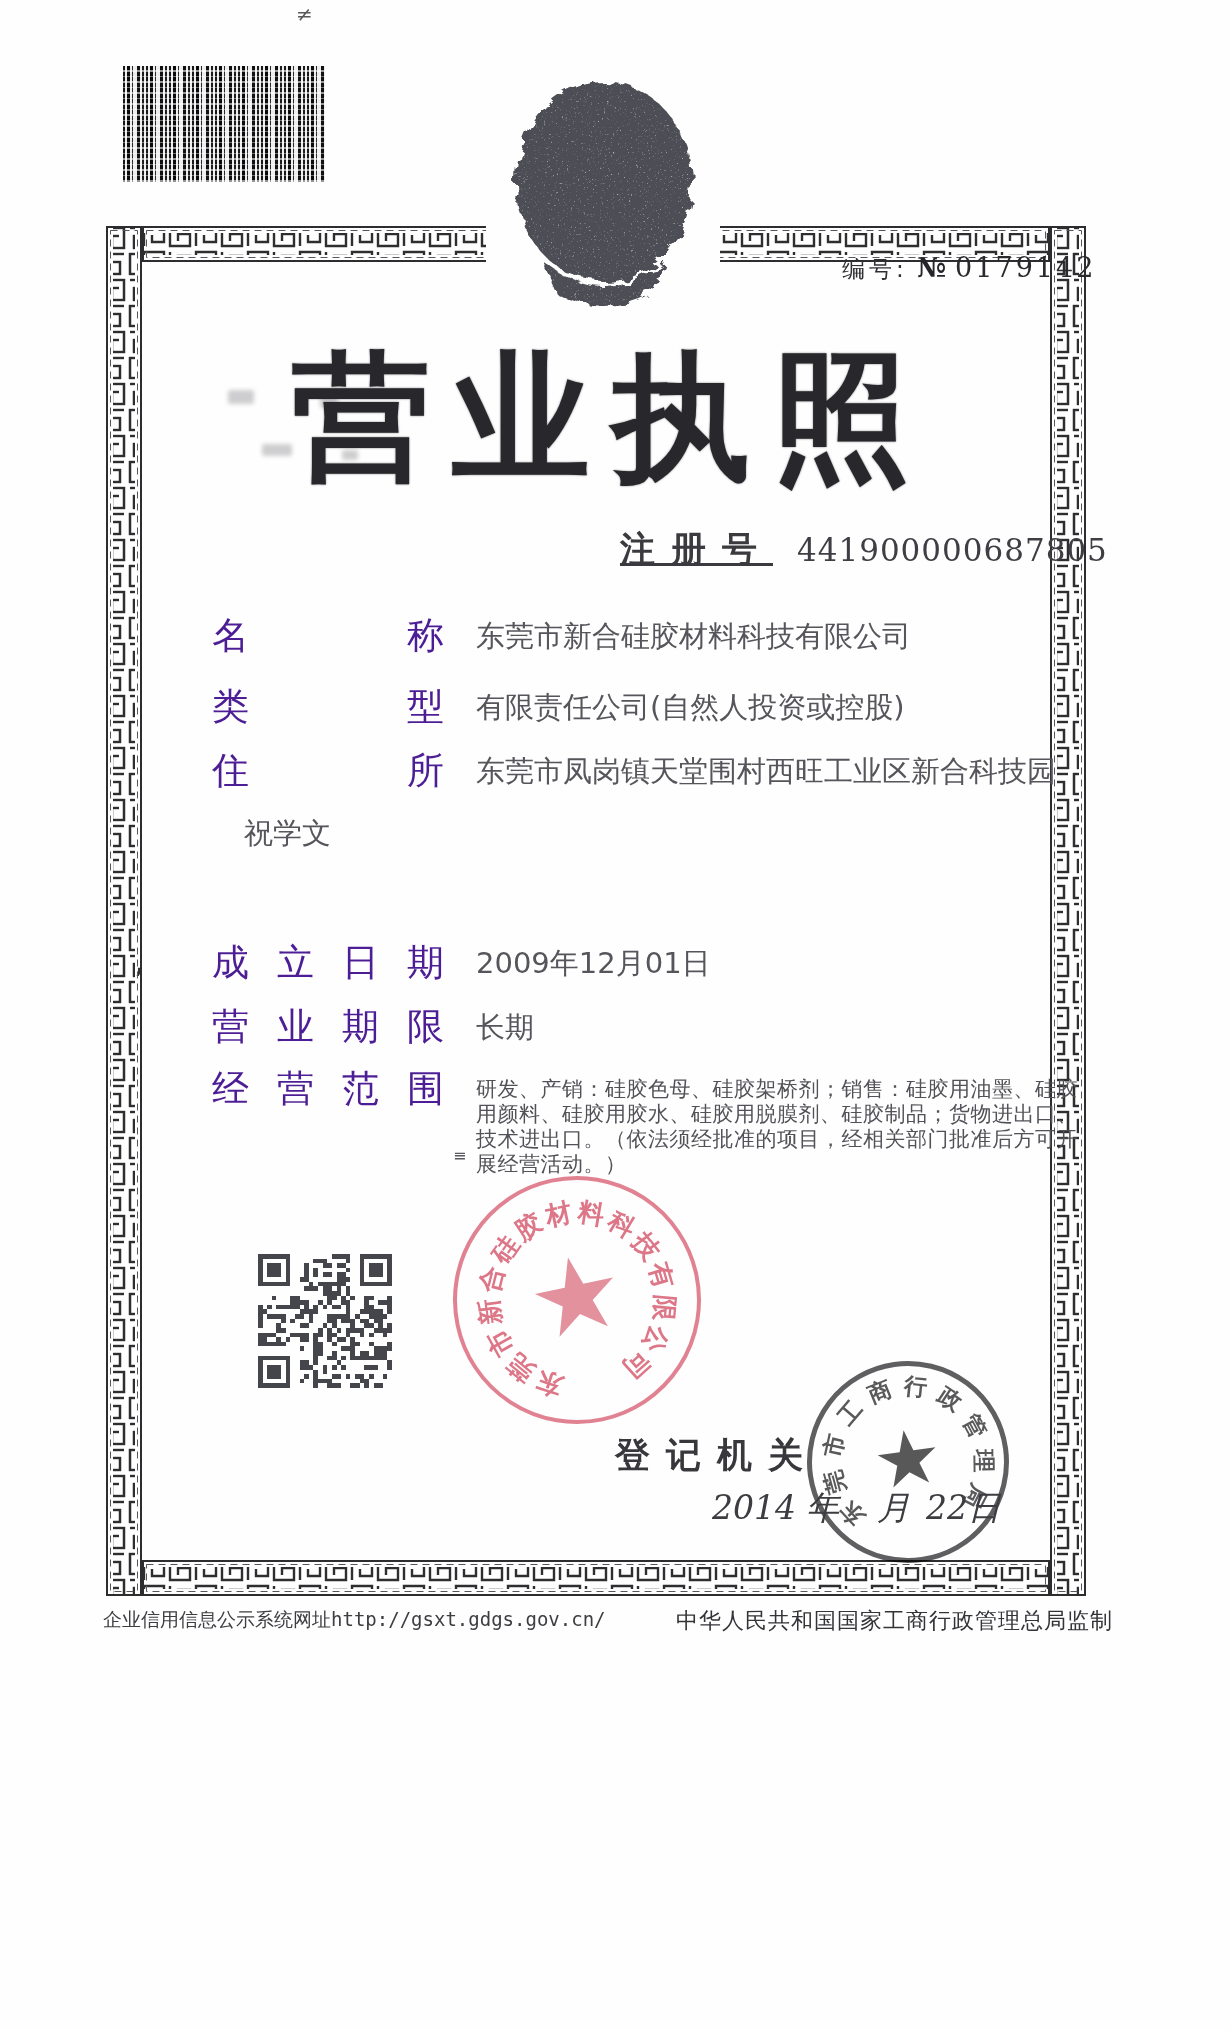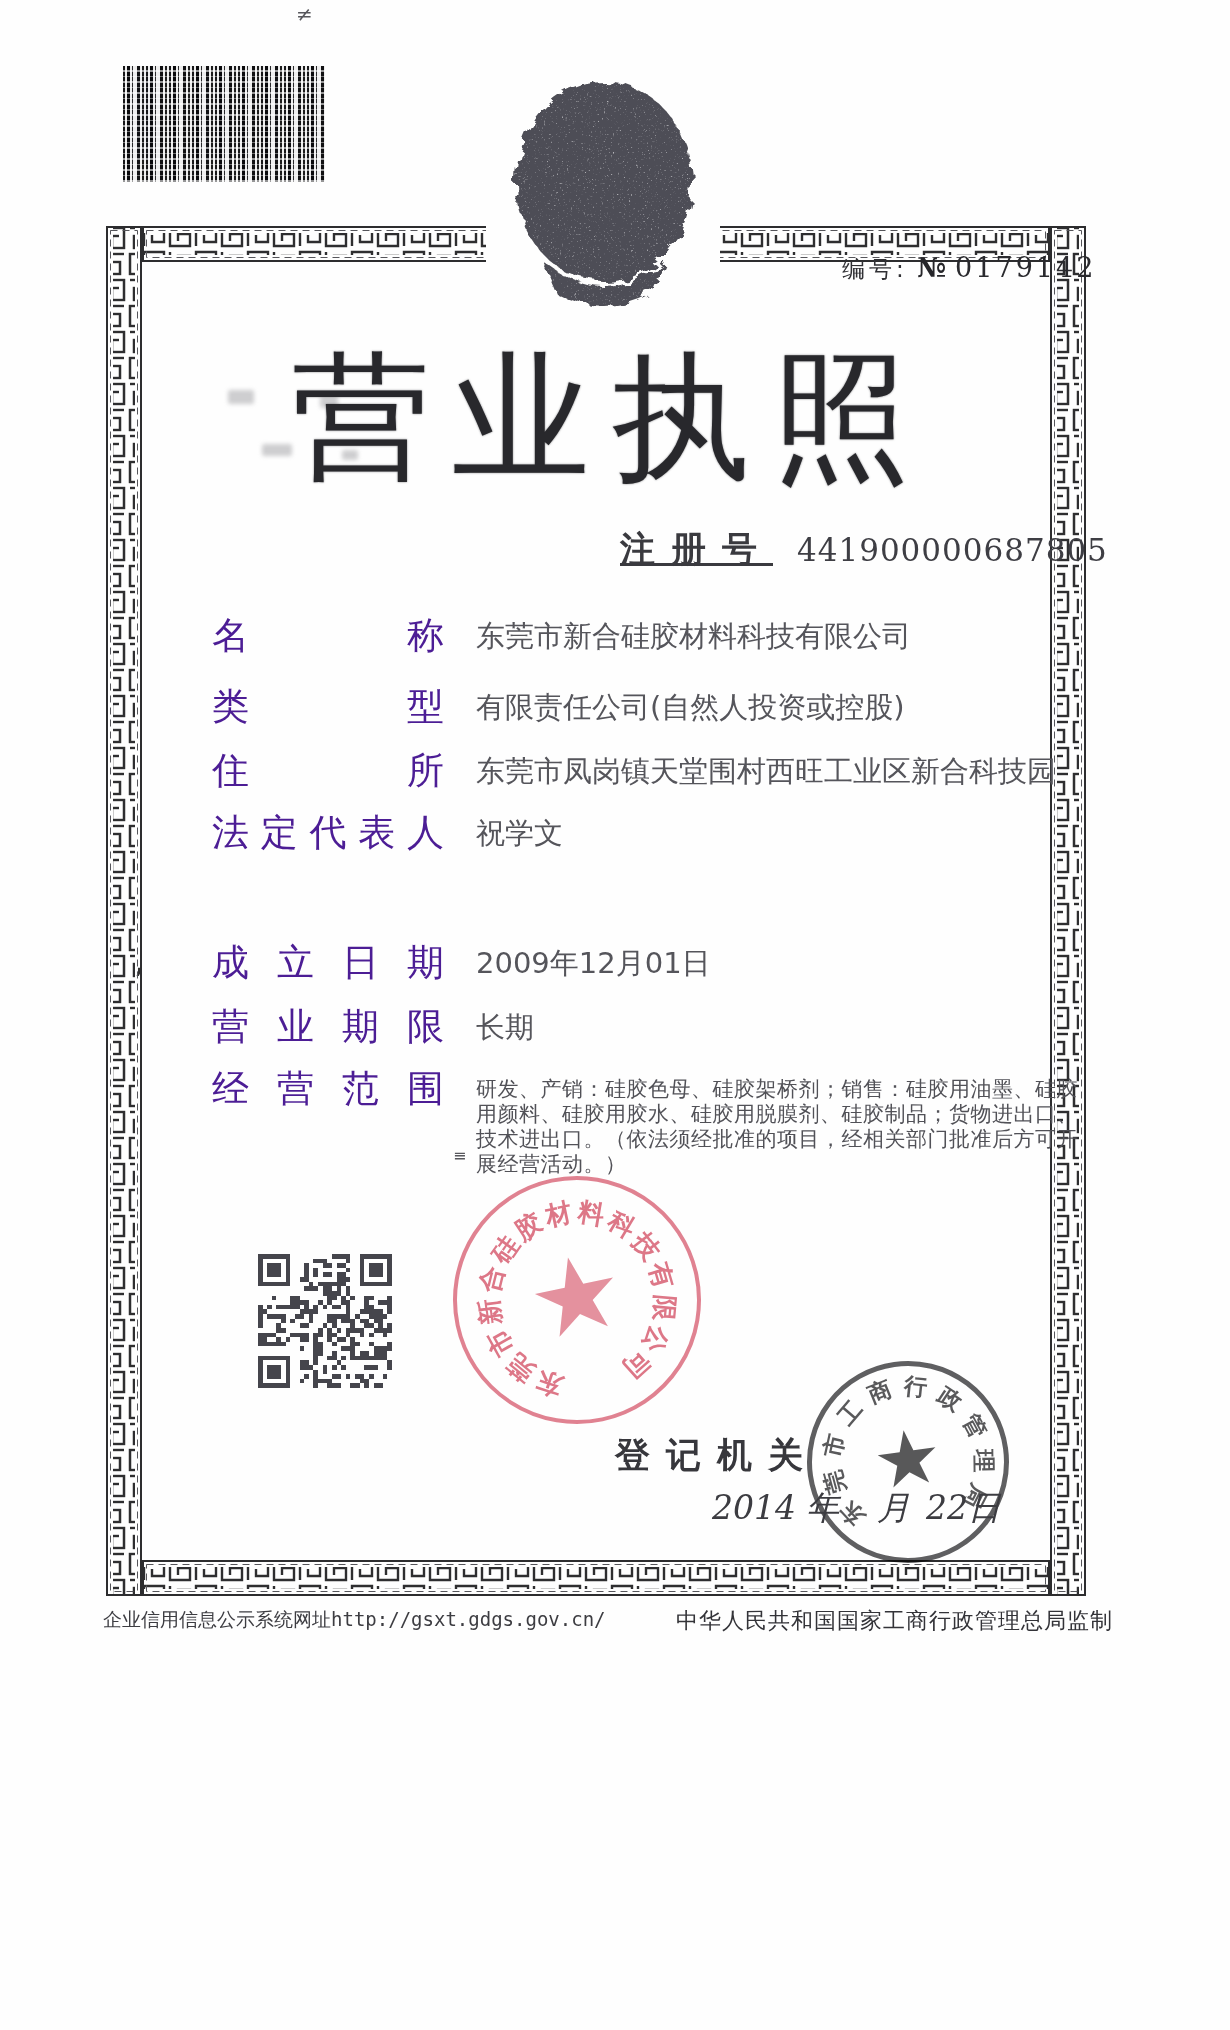--- a/index.html
+++ b/index.html
@@ -24,21 +24,21 @@
   
   .emblem-backing{left:486px;top:221px;width:234px;height:47px;background:#fefefe;z-index:3;}
   .emblem{left:502px;top:74px;width:204px;height:246px;z-index:4;}
 
   
   .serial{left:842px;top:252px;display:flex;align-items:baseline;gap:9px;z-index:5;}
   .serial .lbl{font-size:23px;letter-spacing:4px;color:#303034;}
   .serial .numero{font-family:"DejaVu Serif",serif;font-weight:bold;font-size:27px;color:#26262a;}
   .serial .num{font-family:"DejaVu Serif",serif;font-size:27px;letter-spacing:3px;color:#2a2a2e;}
 
-  .title{left:292px;top:346px;font-size:138px;line-height:1.05;font-weight:400;letter-spacing:22px;
+  .title{left:292px;top:346px;font-size:138px;line-height:1.05;font-weight:700;letter-spacing:22px;
          color:#28282c;text-shadow:0 0 2px rgba(35,35,40,.65);white-space:nowrap;z-index:5;}
 
   .regno{left:620px;top:526px;display:flex;align-items:baseline;z-index:5;}
   .regno .lbl{font-size:35px;font-weight:600;letter-spacing:16px;color:#3a3a3f;text-decoration:underline;}
   .regno .num{font-family:"DejaVu Serif",serif;font-size:31px;letter-spacing:1px;color:#3e3e44;margin-left:24px;}
 
   
   .field-row{position:absolute;left:212px;display:flex;align-items:flex-start;z-index:5;}
   .field-row .flabel{width:232px;font-size:37px;font-weight:400;line-height:46px;color:#4c1d95;
                      text-align:justify;text-align-last:justify;white-space:nowrap;overflow:hidden;}
@@ -162,21 +162,20 @@
   </div>
   <div class="field-row" style="top:684px;">
     <div class="flabel">类型</div>
     <div class="fvalue">有限责任公司(自然人投资或控股)</div>
   </div>
   <div class="field-row" style="top:748px;">
     <div class="flabel">住所</div>
     <div class="fvalue">东莞市凤岗镇天堂围村西旺工业区新合科技园</div>
   </div>
   <div class="field-row" style="top:810px;">
-    <div class="flabel">法定代表人</div>
     <div class="fvalue">祝学文</div>
   </div>
   <div class="field-row" style="top:940px;">
     <div class="flabel">成立日期</div>
     <div class="fvalue">2009年12月01日</div>
   </div>
   <div class="field-row" style="top:1004px;">
     <div class="flabel">营业期限</div>
     <div class="fvalue">长期</div>
   </div>

